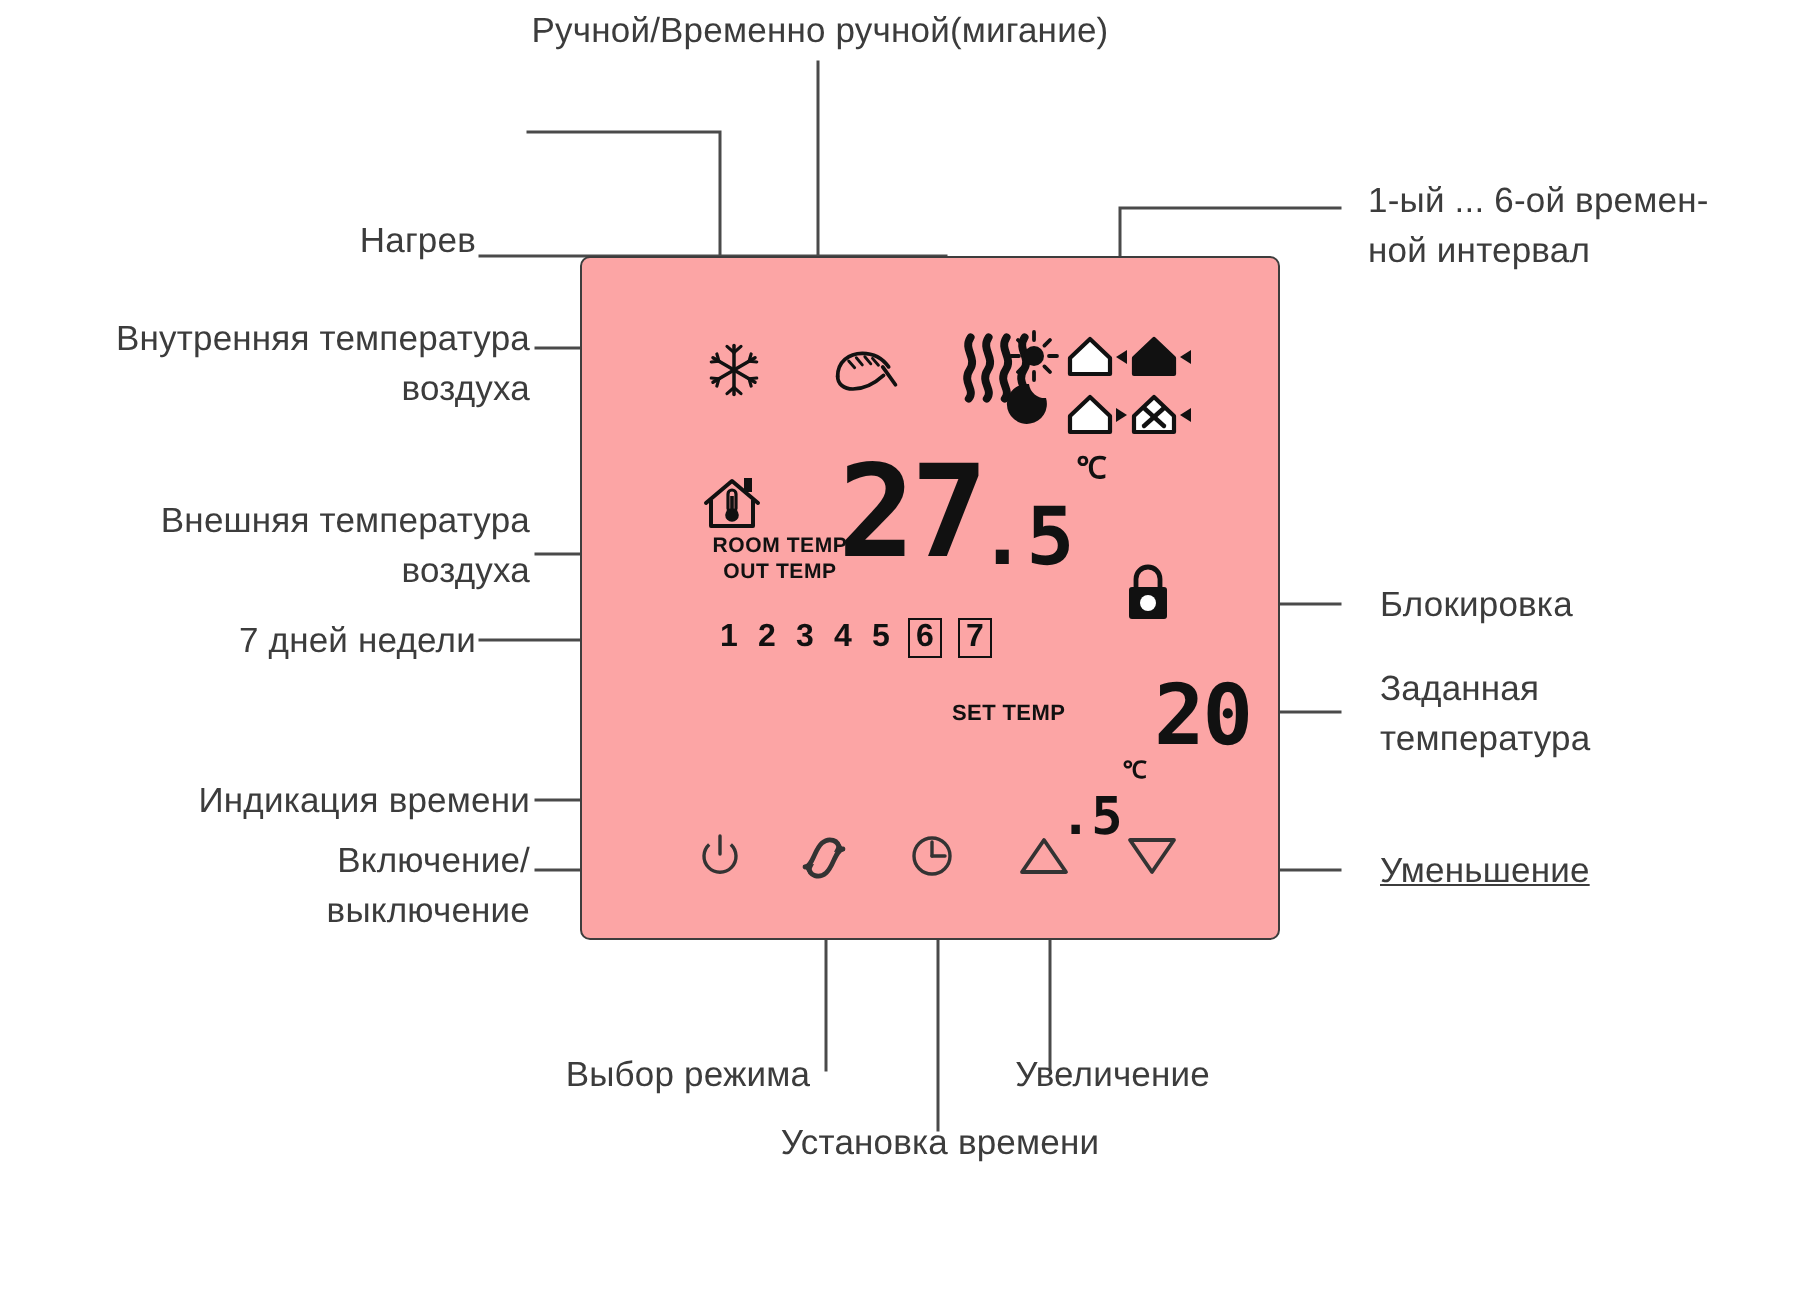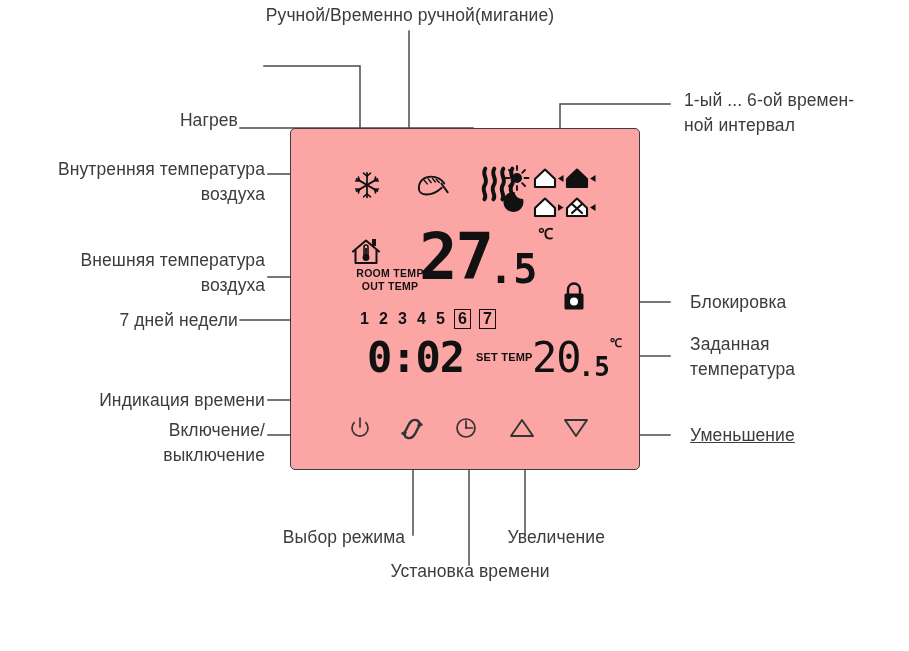--- a/index.html
+++ b/index.html
@@ -95,21 +95,21 @@
   }
   #settemplbl{
     position:absolute;left:185px;top:16px;
     font-size:11px;font-weight:bold;color:#111;letter-spacing:0.2px;
     font-family:"Liberation Sans",sans-serif;
   }
   #settempval{
     position:absolute;left:241px;top:2px;color:#111;
     font-family:"DejaVu Sans Mono","Liberation Mono",monospace;
   }
-  .set-big{font-size:42px;font-weight:normal;line-height:42px;display:inline-block;vertical-align:top;letter-spacing:-1px;}
+  .set-big{font-size:42px;font-weight:bold;line-height:42px;display:inline-block;vertical-align:top;letter-spacing:-1px;margin-left:45px;}
   .set-half{font-size:26px;font-weight:bold;line-height:26px;display:inline-block;vertical-align:top;margin-top:17px;margin-left:-2px;}
   .set-unit{font-size:12px;font-weight:bold;display:inline-block;vertical-align:top;margin-top:0px;line-height:12px;}
 
   
   #buttons{position:absolute;left:0;top:288px;width:350px;height:40px;}
   .btn{position:absolute;top:0;}
   #bt-power{left:59px;}
   #bt-mode{left:108px;}
   #bt-clock{left:164px;}
   #bt-up{left:218px;}
@@ -334,21 +334,20 @@
         <span class="d">1</span>
         <span class="d">2</span>
         <span class="d">3</span>
         <span class="d">4</span>
         <span class="d">5</span>
         <span class="d boxed">6</span>
         <span class="d boxed">7</span>
       </div>
 
     <div id="botrow">
-      <div id="clockval">0:02</div>
       <div id="settemplbl">SET TEMP</div>
       <div id="settempval">
         <span class="set-big">20</span><span class="set-half">.5</span><span class="set-unit">℃</span>
       </div>
     </div>
 
     <div id="buttons">
 
       <span class="btn" id="bt-power">
         <svg width="20" height="22" viewBox="0 0 20 22">

